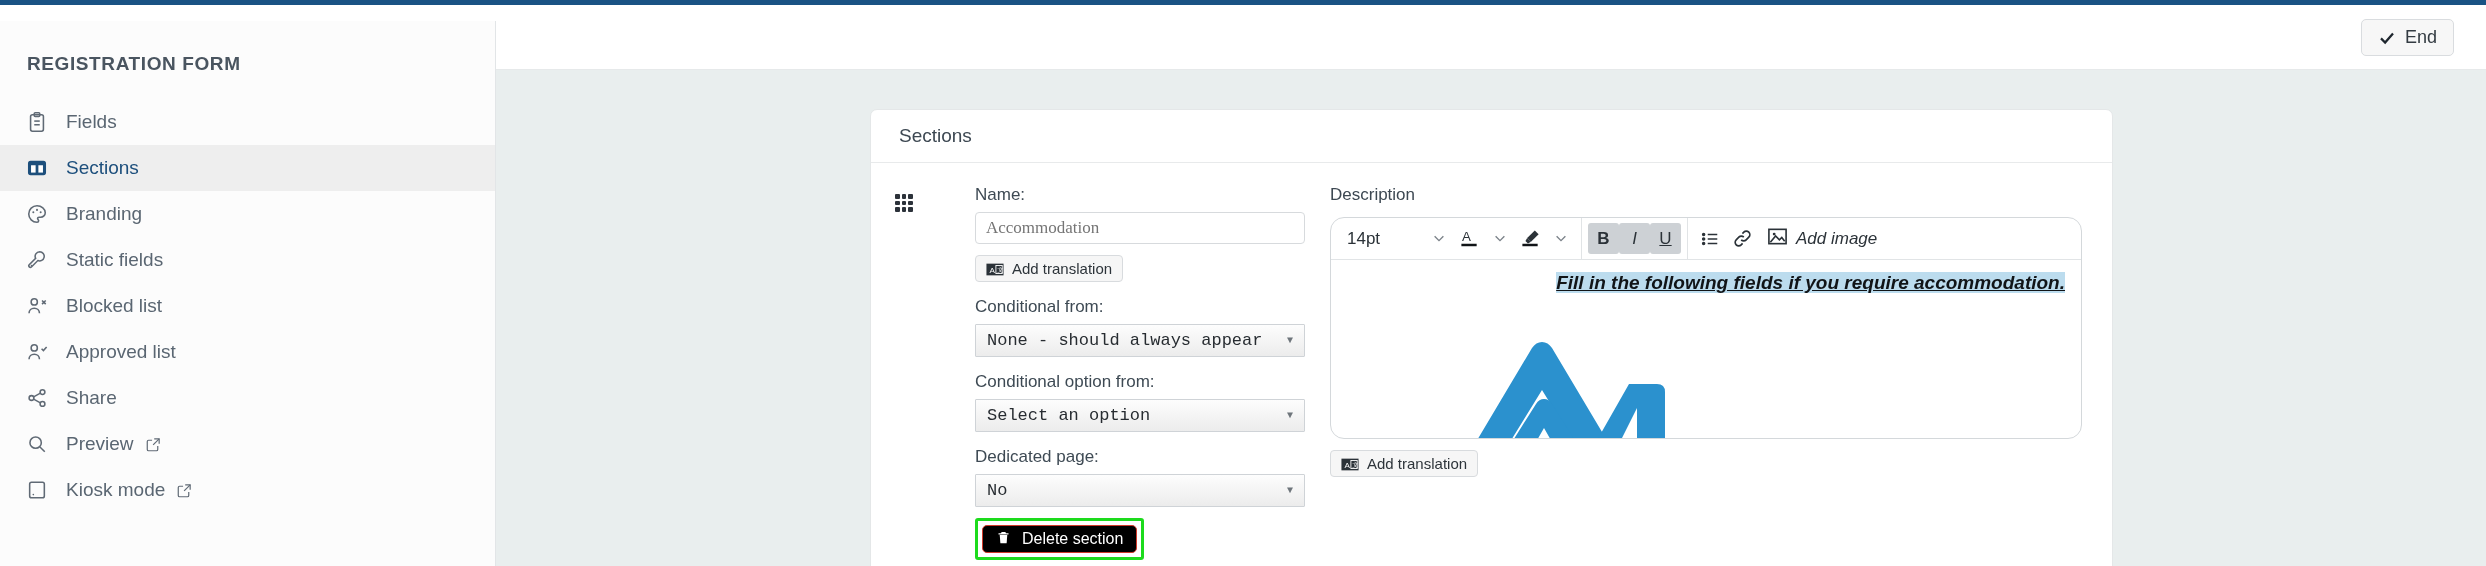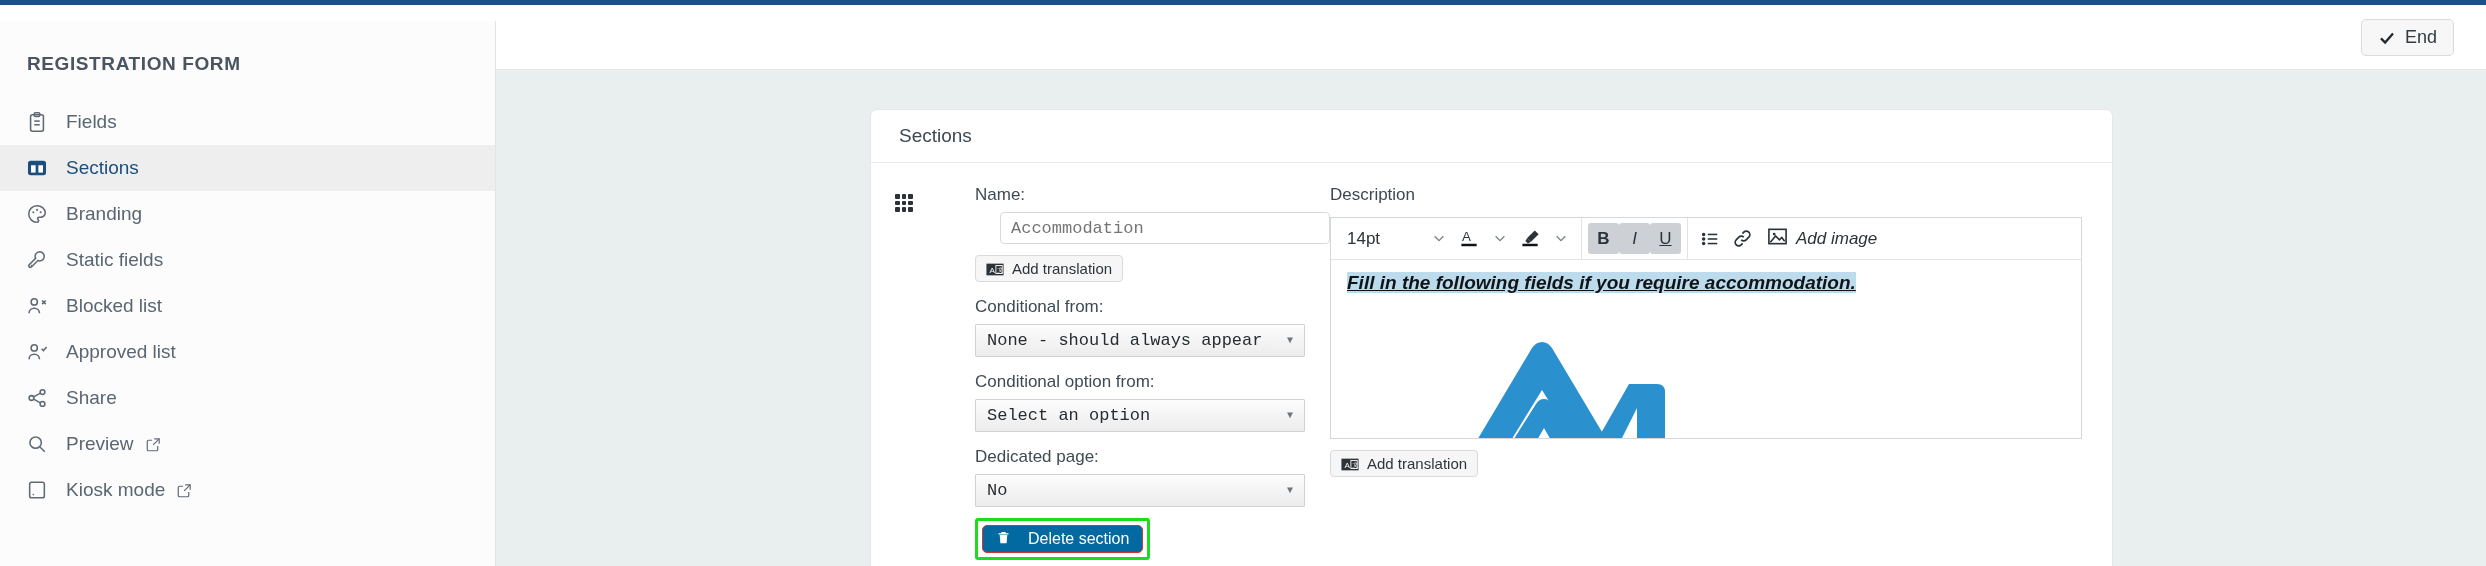--- a/index.html
+++ b/index.html
@@ -87,21 +87,21 @@
     cursor: grab;
   }
   .drag-handle i { background: #2c323a; border-radius: 1px; }
 
   
   .form-col { position: absolute; left: 104px; top: 22px; width: 330px; }
   .fld-label { font-size: 17px; color: #3e4a54; margin-bottom: 7px; }
   .text-input {
     width: 330px; height: 32px; border: 1px solid #d7dadd; border-radius: 4px;
     background: #fff; font-size: 17px; color: #8e949a;
-    padding: 0 10px; font-family: Liberation Mono, monospace; margin-left: 25px;
+    padding: 0 10px; font-family: Liberation Serif, serif;
   }
   .sel {
     width: 330px; height: 33px;
     border: 1px solid #cfd3d7; border-radius: 1px;
     background: linear-gradient(#fdfdfd,#ececec);
     display: flex; align-items: center; justify-content: space-between;
     padding: 0 11px; font-size: 17px; color: #272c31; cursor: pointer; font-family: Liberation Mono, monospace;
   }
   .sel .caret { font-size: 10px; color: #6e757b; }
   .gap-s { height: 11px; }
@@ -113,33 +113,34 @@
     background: #f6f6f6; border: 1px solid #d8dbde; border-radius: 4px;
     font-size: 15px; color: #2d343a; cursor: pointer;
   }
   .tr-ico { width: 18px; height: 13px; flex: none; }
 
   .del-wrap {
     display: inline-block; padding: 4px;
     border: 3px solid #1ddb1d; border-radius: 3px;
   }
   .del-btn {
-    display: flex; align-items: center; gap: 17px;
+    display: flex; align-items: center; gap: 11px;
     height: 28px; padding: 0 13px;
-    background: #0369a1; border: 1px solid #d0392a; border-radius: 5px;
+    background: #000000; border: 1px solid #d0392a; border-radius: 5px;
     color: #fff; font-size: 16px; cursor: pointer;
   }
 
   
   .editor-col { position: absolute; left: 459px; top: 22px; width: 752px; }
   .editor-label { font-size: 17px; color: #3d4852; margin-bottom: 12px; }
   .editor-box {
     width: 752px; height: 222px;
-    border: 1px solid #d4d8db; border-radius: 0; background: #fff;
+    border: 1px solid #d4d8db; border-radius: 14px; background: #fff;
     overflow: hidden;
+    text-align: right;
   }
   .editor-toolbar {
     height: 42px; border-bottom: 1px solid #e1e4e6;
     display: flex; align-items: center; padding: 0 8px; gap: 0;
   }
   .tb-sep { width: 1px; height: 42px; background: #e1e4e6; margin: 0 6px; }
   .tb-btn {
     height: 31px; min-width: 31px; padding: 0 6px;
     display: flex; align-items: center; justify-content: center;
     font-size: 17px; color: #2b3238; cursor: pointer; border-radius: 3px;

